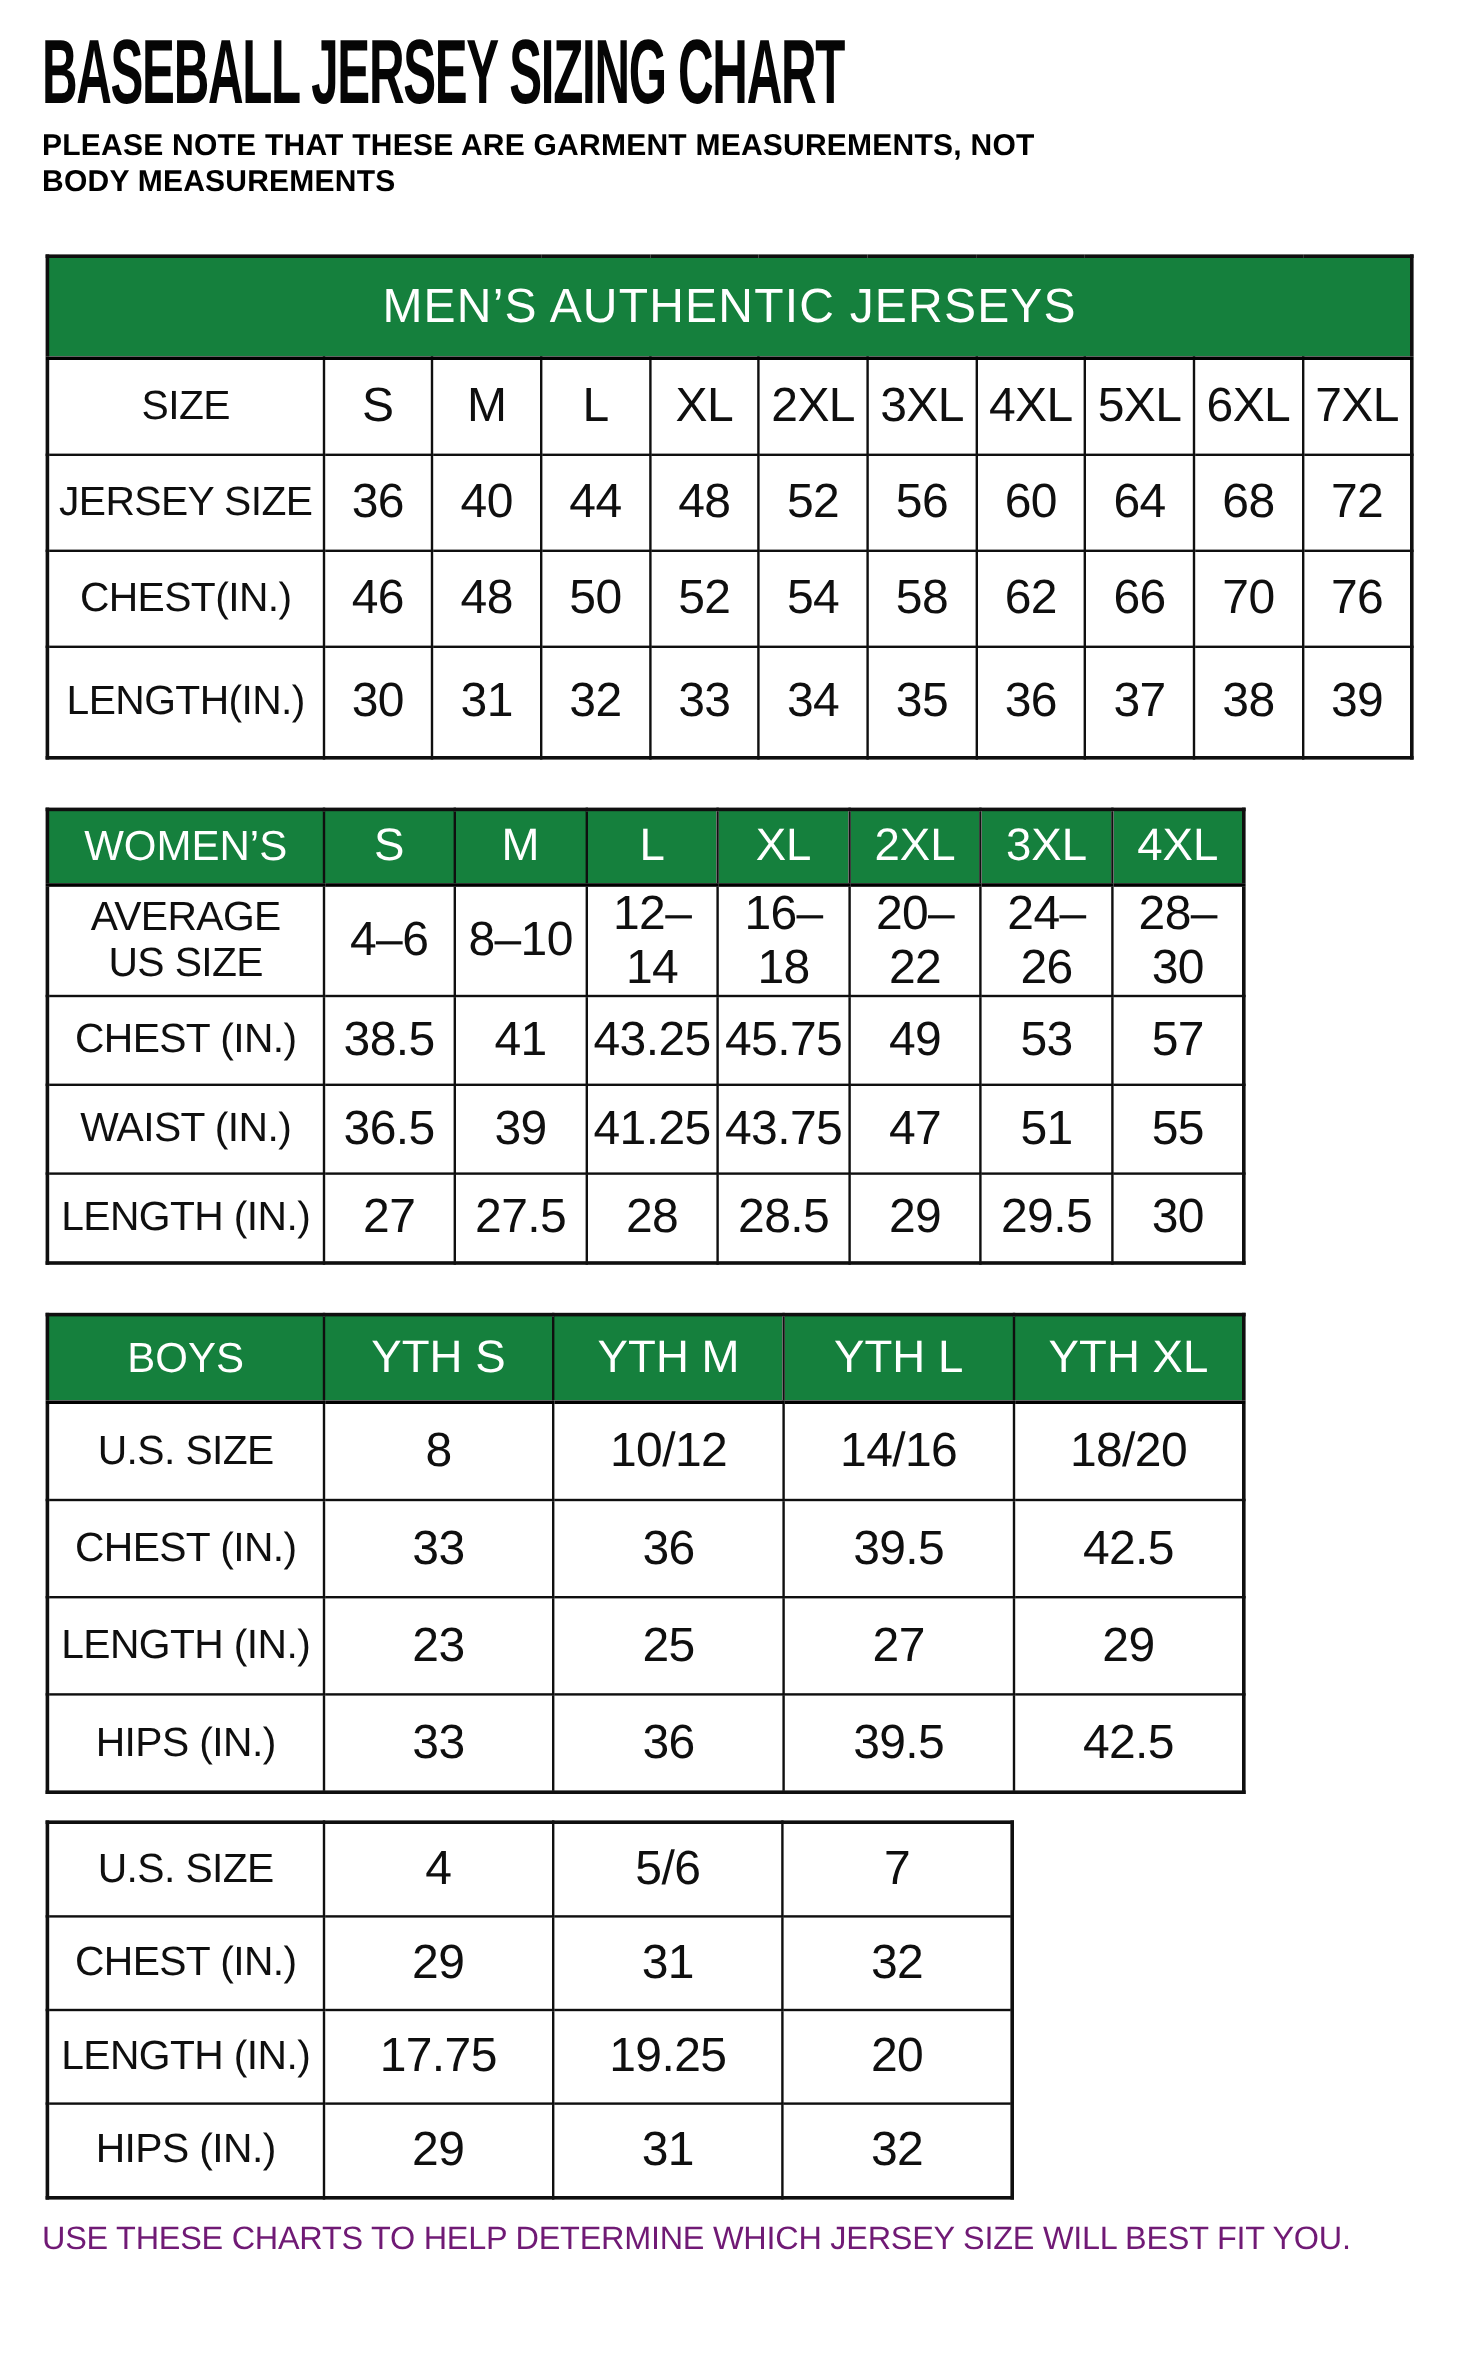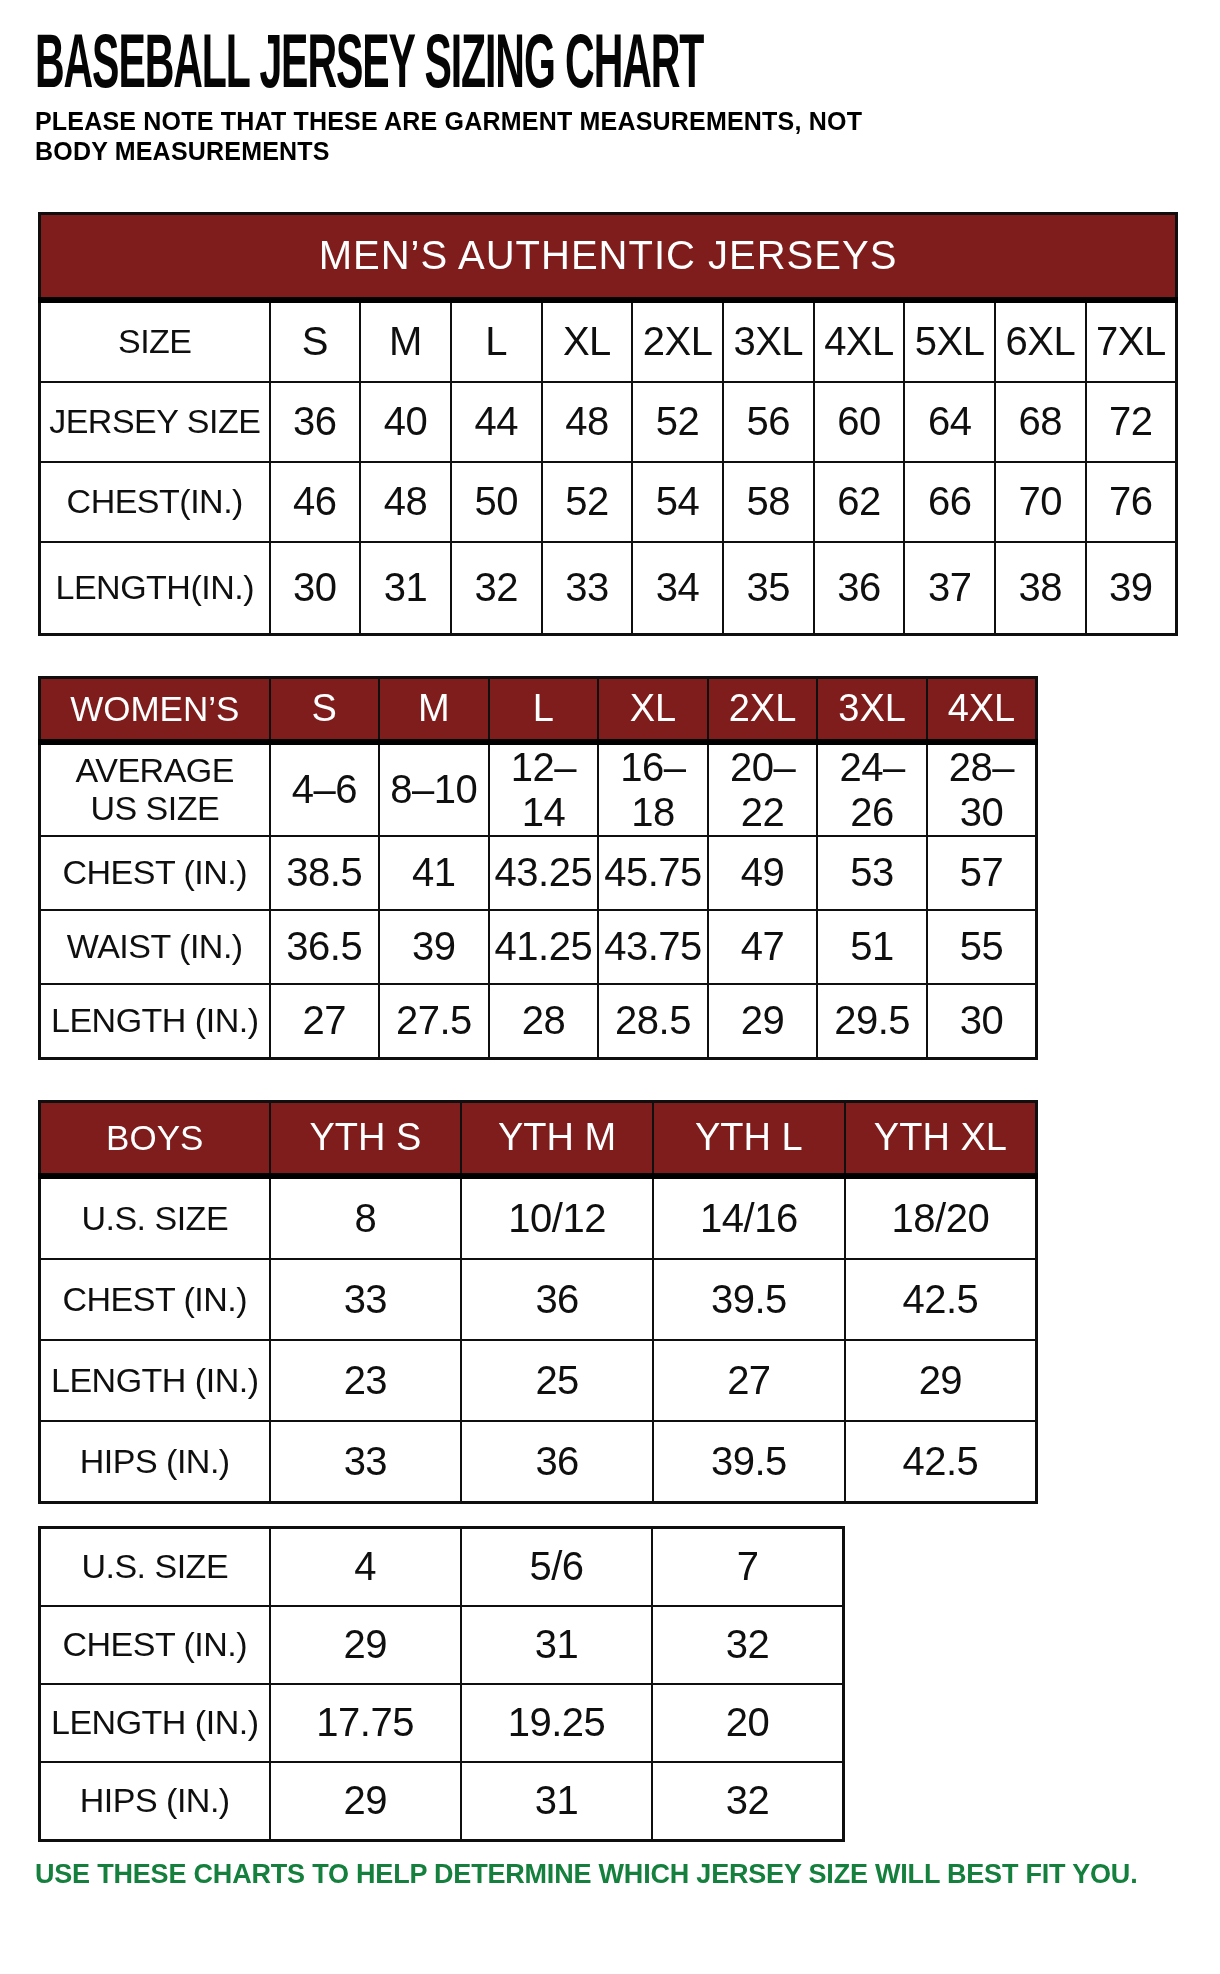--- a/index.html
+++ b/index.html
@@ -27,22 +27,22 @@
     border-collapse:collapse; table-layout:fixed;
     margin-left:38px; border:3px solid #0f0f0f;
   }
   .tbl td {
     border:2px solid #0f0f0f; text-align:center; vertical-align:middle;
     padding:0; overflow:hidden;
   }
   .tbl col.c0 { width:230px; }
 
   tr.banner-row td, tr.head-row td {
-    background:#7f1d1d; color:#ffffff;
-    border-bottom:6px solid #000000;
+    background:#15803d; color:#ffffff;
+    border-bottom:3px solid #000000;
   }
   tr.banner-row td { font-size:40px; letter-spacing:1px; }
   tr.head-row td.hlbl { font-size:35px; }
   tr.head-row td.hsz  { font-size:38px; }
 
   td.lbl { font-size:34px; letter-spacing:-0.5px; }
   td.lbl .two-line { display:inline-block; max-width:175px; line-height:38px; }
   td.val { font-size:40px; letter-spacing:-0.5px; }
 
   
@@ -59,21 +59,21 @@
   .tbl-boys      { width:1000px; margin-top:40px; }
   .tbl-boys      tr.head-row td { height:70px; }
   .tbl-boys      tr.body-row td { height:79px; }
 
   .tbl-preschool { width:807px; margin-top:22px; }
   .tbl-preschool tr.head-row td { height:74px; }
   .tbl-preschool tr.body-row td { height:76px; }
 
   .footer {
     margin:16px 0 0 35px;
-    color:#15803d; font-weight:700;
+    color:#701a75; font-weight:400;
     font-size:27px; line-height:32px; letter-spacing:-0.2px;
     white-space:nowrap;
   }
 </style>
 </head>
 <body>
 
 <div class="page">
 
   <h1 class="title">BASEBALL JERSEY SIZING CHART</h1>

